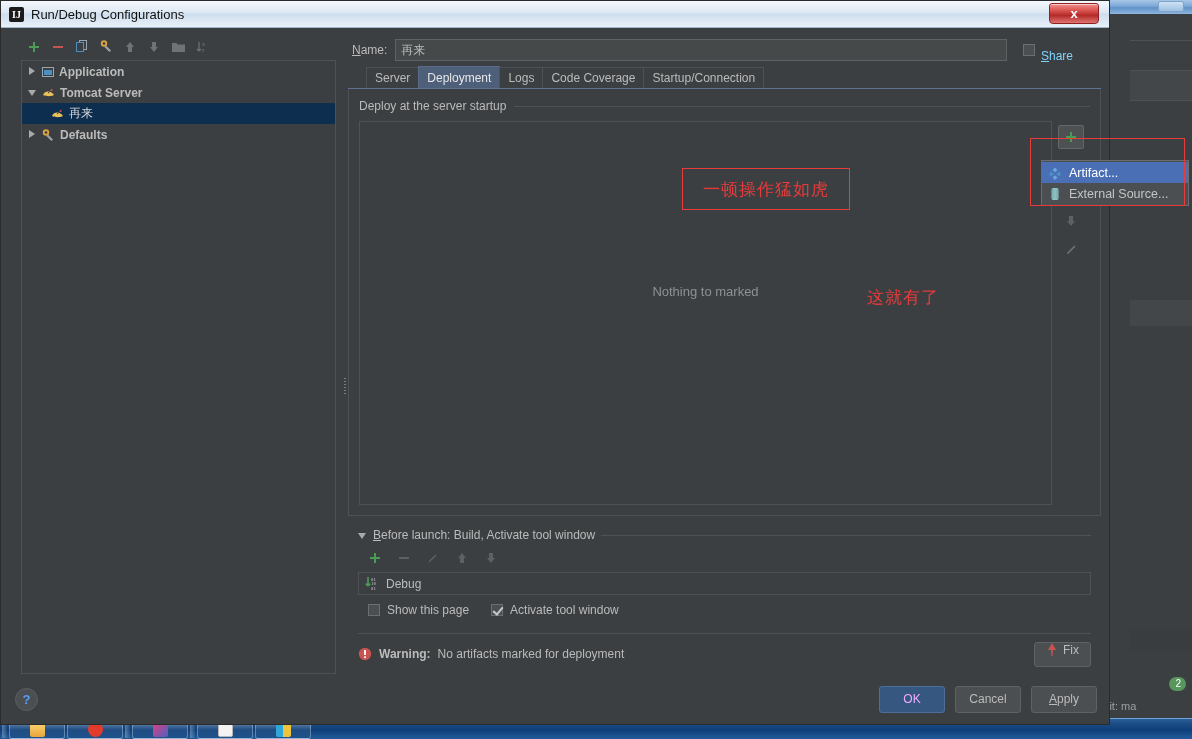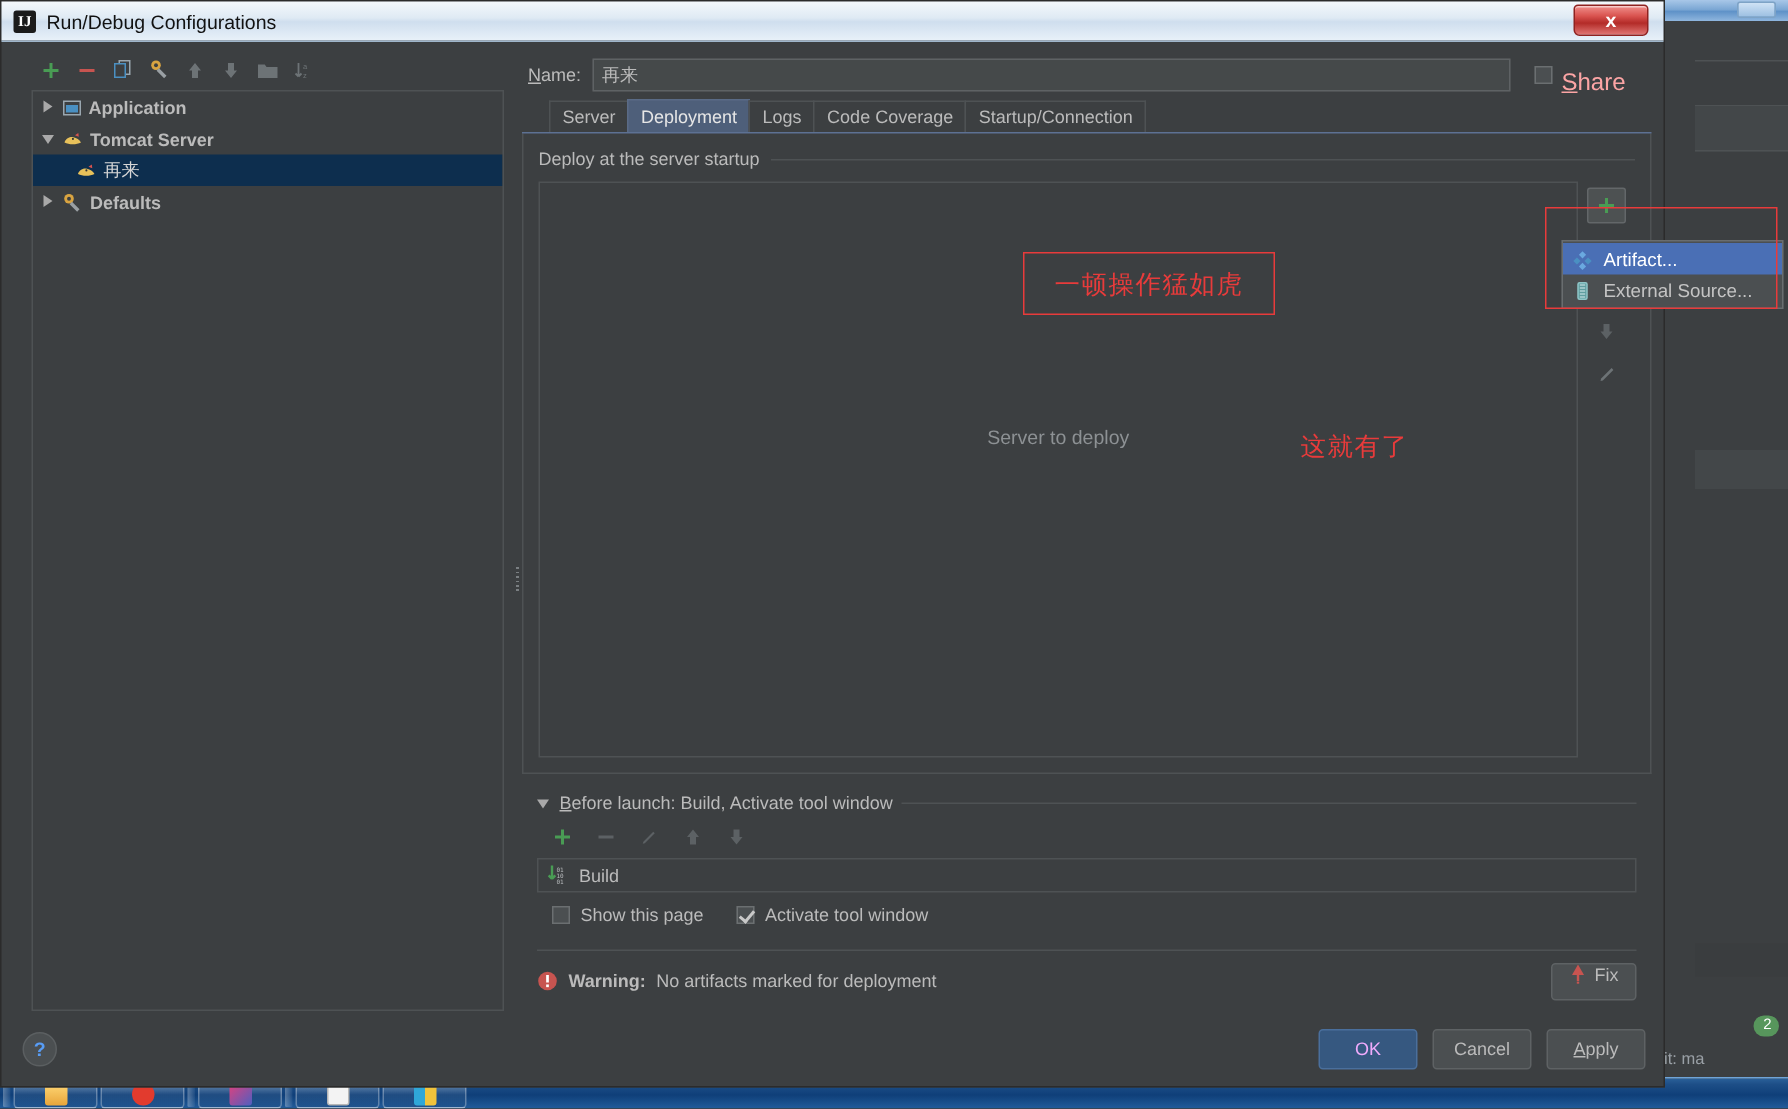--- a/index.html
+++ b/index.html
@@ -120,21 +120,21 @@
     flex:1; height:22px; background:#45494a; border:1px solid #5e6264;
     color:#bbbbbb; font-size:12px; padding:0 5px; line-height:20px;
     font-family:"Liberation Sans", sans-serif;
   }
   .share-wrap { display:flex; align-items:center; gap:6px; width:86px; padding-left:8px;}
   .cbox { width:12px; height:12px; border:1px solid #6b6f71; background:#4b4f51; position:relative; }
   .cbox.checked:after {
     content:""; position:absolute; left:3px; top:0px; width:4px; height:8px;
     border:solid #c8c8c8; border-width:0 2px 2px 0; transform:rotate(40deg);
   }
-  .share-label { color:#fca5a5; font-size:16px;margin-top:12px; }
+  .share-label { color:#7dd3fc; font-size:12px;margin-top:12px; }
 
   
   .tabs { display:flex; align-items:flex-end; padding-left:18px; height:22px; position:relative; z-index:2; }
   .tab {
     height:21px; padding:0 8px; display:flex; align-items:center;
     color:#bbbbbb; font-size:12px; border:1px solid #4e5254; border-bottom:none;
     background:#3c3f41; margin-right:-1px;text-align:right;
   }
   .tab.active { background:#4e5f7a; color:#e6e6e6; height:22px; border-color:#5a6b86; }
   .tab-underline { height:1px; background:#5d7193; margin:0 0 0 0; position:relative; z-index:1;}
@@ -408,21 +408,21 @@
         <div class="tab-underline"></div>
 
         <div class="panel">
           <div class="legend-row">
             <span class="legend-text">Deploy at the server startup</span>
             <span class="legend-line"></span>
           </div>
 
           <div class="deploy-area">
             <div class="deploy-list">
-              <div class="nothing">Server to deploy</div>
+              <div class="nothing">Nothing to marked</div>
             </div>
             <div class="deploy-side">
               <div class="sidebtn pressed">
                 <svg width="14" height="14" viewBox="0 0 14 14">
                     <path d="M7 2v10M2 7h10" stroke="#499c54" stroke-width="2"></path>
                   </svg>
               </div>
               <div class="sidebtn" style="margin-top:56px;">
                 <svg width="14" height="14" viewBox="0 0 14 14">
                     <path d="M7 12l4-5H9V2H5v5H3z" fill="#5c6164"></path>
@@ -474,21 +474,21 @@
 
           <div class="bl-list">
             <span class="ico">
               <svg width="16" height="15" viewBox="0 0 16 15">
                 <path d="M4 1v9M4 10l-2.2-2.4M4 10l2.2-2.4" stroke="#499c54" stroke-width="1.6" fill="none"></path>
                 <text x="7" y="5" font-size="4" fill="#b9bcbe" font-family="monospace">01</text>
                 <text x="7" y="9.3" font-size="4" fill="#b9bcbe" font-family="monospace">10</text>
                 <text x="7" y="13.6" font-size="4" fill="#b9bcbe" font-family="monospace">01</text>
               </svg>
             </span>
-            <span>Build</span>
+            <span>Debug</span>
           </div>
 
           <div class="bl-checks">
             <span class="chk-item">
               <span class="cbox"></span>
               <span>Show this page</span>
             </span>
             <span class="chk-item">
               <span class="cbox checked"></span>
               <span>Activate tool window</span>

